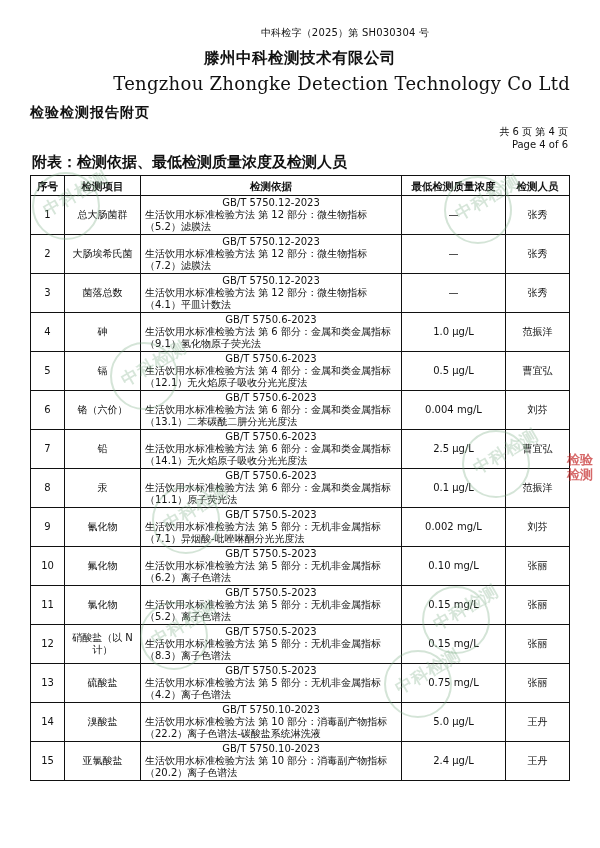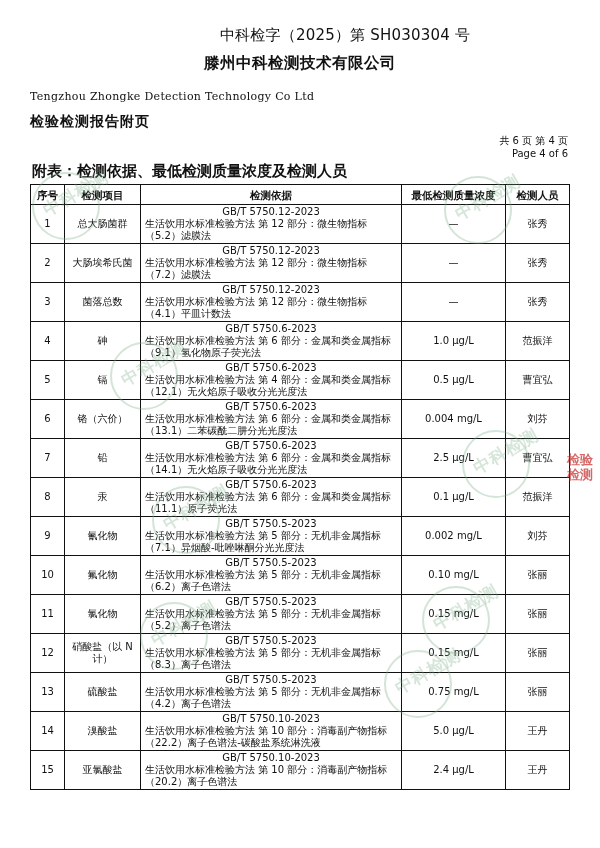--- a/index.html
+++ b/index.html
@@ -46,39 +46,39 @@
     width: 36px;
     color: rgba(196, 40, 40, 0.70);
     font-size: 13px;
     line-height: 15px;
     font-weight: bold;
     text-align: center;
     pointer-events: none;
   }
   .doc-no {
     text-align: center;
-    font-size: 15px;
+    font-size: 10px;
     font-family: "DejaVu Sans", sans-serif;
     margin: 0 0 8px 0;
     letter-spacing: 0.2px;
     padding-left: 90px;
   }
   .title-cn {
     text-align: center;
     font-size: 15.5px;
     font-weight: bold;
     letter-spacing: 0.5px;
     margin: 2px 0 2px 0;
   }
   .title-en {
-    text-align: left;
-    font-size: 11px;
+    text-align: right;
+    font-size: 18px;
     font-family: "DejaVu Serif", serif;
     letter-spacing: 0.3px;
-    margin: 16px 0 10px 0;
+    margin: 4px 0 10px 0;
   }
   .subtitle-cn {
     text-align: left;
     font-size: 14px;
     font-weight: bold;
     letter-spacing: 1px;
     margin: 8px 0 3px 0;
   }
   .subtitle-en {
     text-align: center;

